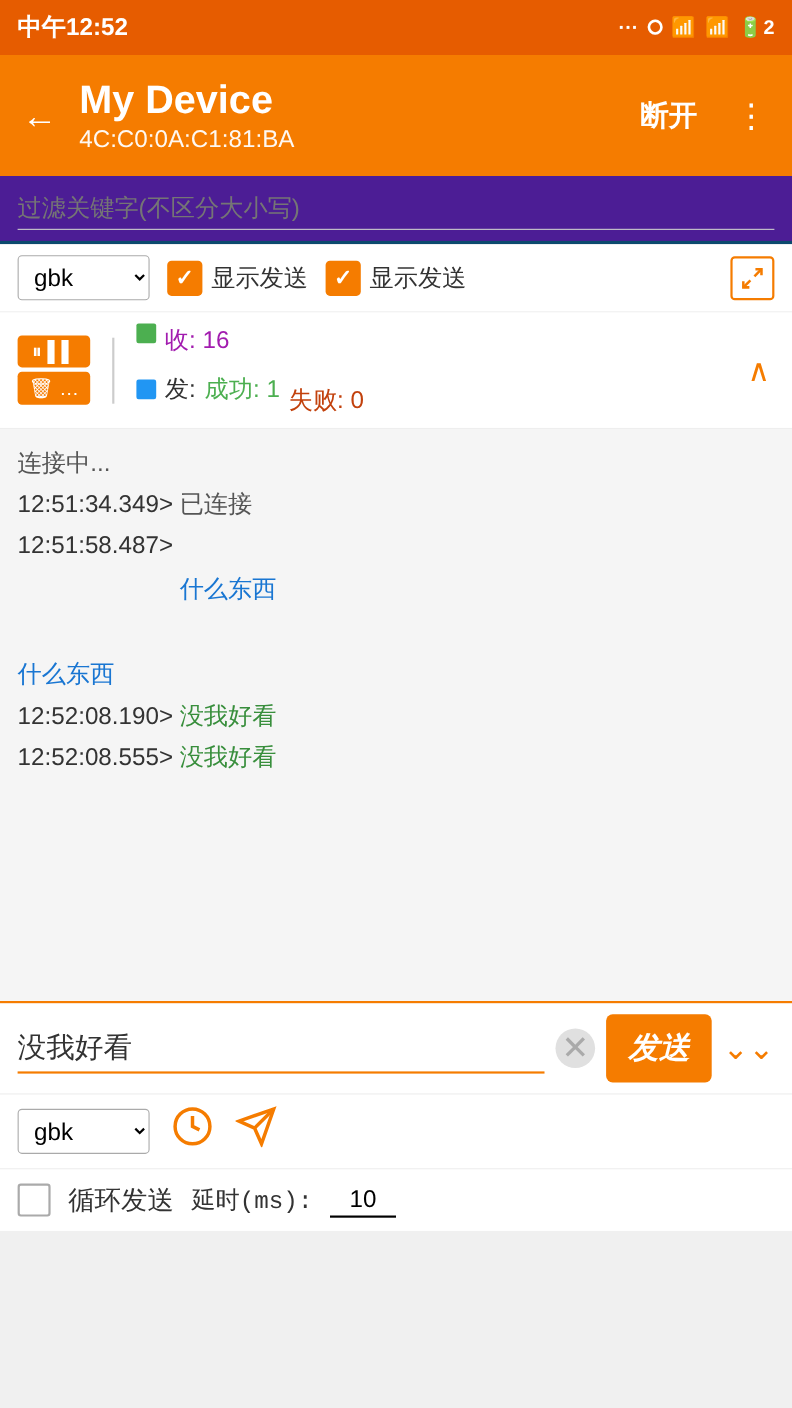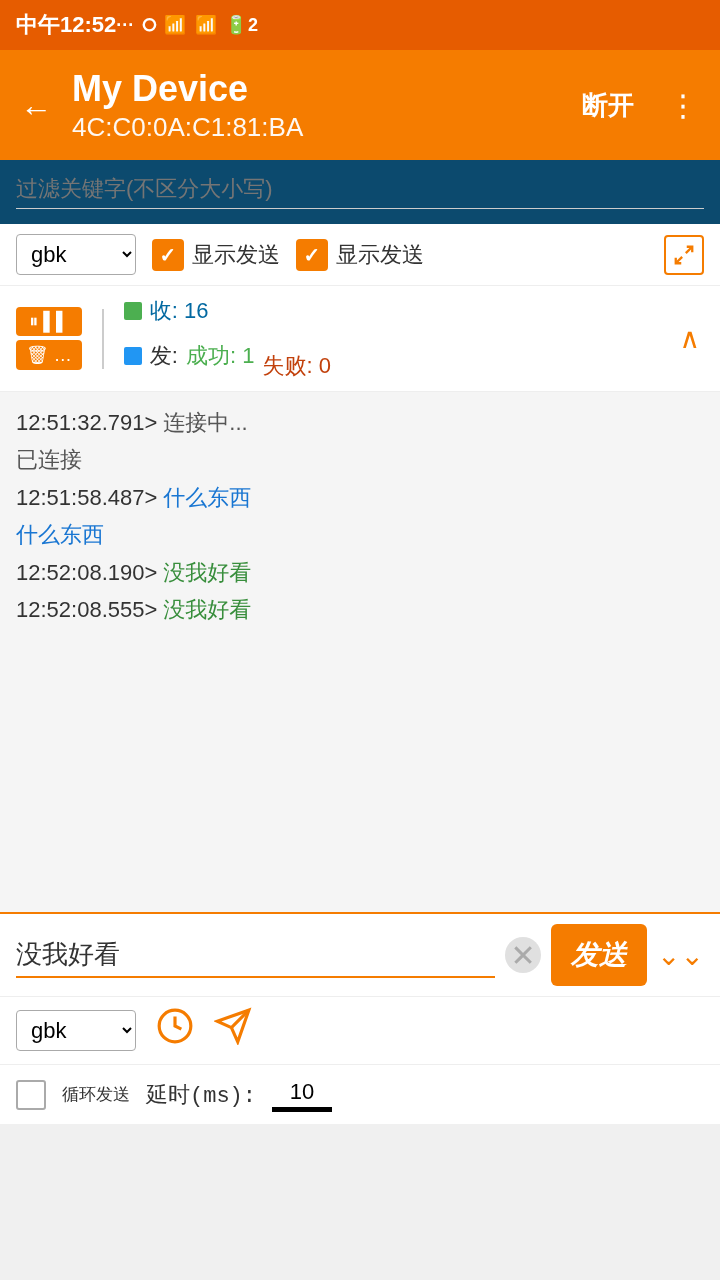--- a/index.html
+++ b/index.html
@@ -4,20 +4,21 @@
   <meta name="viewport" content="width=720px">
   <style>
     * { box-sizing: border-box; margin: 0; padding: 0; font-family: 'Arial', sans-serif; }
     body { width: 720px; min-height: 1280px; background: #f0f0f0; overflow-x: hidden; }
 
     
     .status-bar {
       background: #e65c00;
       color: white;
       display: flex;
+      justify-content: space-between;
       align-items: center;
       padding: 6px 16px;
       font-size: 22px;
       font-weight: bold;
       height: 50px;
     }
     .status-bar-time { font-size: 22px; }
     .status-bar-icons { display: flex; align-items: center; gap: 8px; font-size: 18px; }
 
     
@@ -30,40 +31,40 @@
       gap: 16px;
     }
     .header-back {
       color: white;
       font-size: 32px;
       cursor: pointer;
       padding: 4px;
     }
     .header-title-block { flex: 1; }
     .header-title { color: white; font-size: 36px; font-weight: bold; }
-    .header-subtitle { color: white; font-size: 26px; opacity: 0.95; margin-top: 2px; }
+    .header-subtitle { color: white; font-size: 22px; opacity: 0.95; margin-top: 2px; }
     .header-disconnect {
       color: white;
       font-size: 26px;
       font-weight: bold;
       cursor: pointer;
       padding: 6px 12px;
     }
     .header-menu {
       color: white;
       font-size: 30px;
       cursor: pointer;
       padding: 6px;
     }
 
     
     .filter-bar {
-      background: #0c4a6e;
-      padding: 10px 16px;
-      border-bottom: 5px solid #0c4a6e;
+      background: #4c1d95;
+      padding: 10px 16px;
+      border-bottom: 3px solid #0c4a6e;
     }
     .filter-input {
       width: 100%;
       border: none;
       border-bottom: 1px solid #ccc;
       font-size: 22px;
       color: #aaa;
       padding: 6px 0;
       outline: none;
       background: transparent;
@@ -147,24 +148,24 @@
     }
     .stats-divider {
       width: 2px;
       height: 60px;
       background: #ccc;
       margin: 0 8px;
     }
     .stats-info { flex: 1; }
     .stats-recv {
       display: flex;
-      align-items: center;
+      align-items: flex-start;
       gap: 8px;
       font-size: 22px;
-      color: #0369a1;
+      color: #a21caf;
     }
     .green-square { width: 18px; height: 18px; background: #4caf50; border-radius: 2px; }
     .blue-square { width: 18px; height: 18px; background: #2196f3; border-radius: 2px; }
     .stats-send {
       display: flex;
       align-items: center;
       gap: 8px;
       font-size: 22px;
       color: #333;
       margin-top: 4px;
@@ -183,21 +184,21 @@
       background: #f5f5f5;
       flex: 1;
       padding: 12px 16px;
       font-size: 22px;
       min-height: 520px;
       line-height: 1.7;
     }
     .log-line { display: flex; gap: 6px; }
     .log-timestamp { color: #333; white-space: nowrap; }
     .log-msg-gray { color: #555; }
-    .log-msg-blue { color: #1976d2; }
+    .log-msg-blue { color: #1976d2; margin-top: 40px; }
     .log-msg-green { color: #388e3c; }
 
     
     .bottom-input-area {
       background: white;
       border-top: 2px solid #f57c00;
       padding: 10px 16px;
       display: flex;
       align-items: center;
       gap: 10px;
@@ -280,25 +281,25 @@
       border-top: 1px solid #eee;
     }
     .loop-checkbox {
       width: 30px;
       height: 30px;
       border: 2px solid #aaa;
       border-radius: 3px;
       cursor: pointer;
       background: white;
     }
-    .loop-label { font-size: 17px; color: #333; }
+    .loop-label { font-size: 24px; color: #333; }
     .delay-label { font-size: 22px; color: #333; font-family: Liberation Mono, monospace; }
     .delay-input {
       border: none;
-      border-bottom: 5px solid #000000;
+      border-bottom: 2px solid #000000;
       font-size: 22px;
       width: 60px;
       text-align: center;
       outline: none;
       padding: 2px 0;
     }
   </style>
 </head>
 <body>
 
@@ -367,24 +368,24 @@
       <span>发:</span>
       <span class="success-text">成功: 1</span>
       <span class="fail-text">失败: 0</span>
     </div>
   </div>
   <span class="collapse-btn">∧</span>
 </div>
 
 <div class="log-area" id="log-area">
 <div class="log-line">
-      <span class="log-timestamp">12:51:32.791&gt;</span>
       <span class="log-msg-gray"> 连接中...</span>
     </div>
     <div class="log-line">
+      <span class="log-timestamp">12:51:34.349&gt;</span>
       <span class="log-msg-gray"> 已连接</span>
     </div>
     <div class="log-line">
       <span class="log-timestamp">12:51:58.487&gt;</span>
       <span class="log-msg-blue"> 什么东西</span>
     </div>
     <div class="log-line">
       <span class="log-msg-blue"> 什么东西</span>
     </div>
     <div class="log-line">

